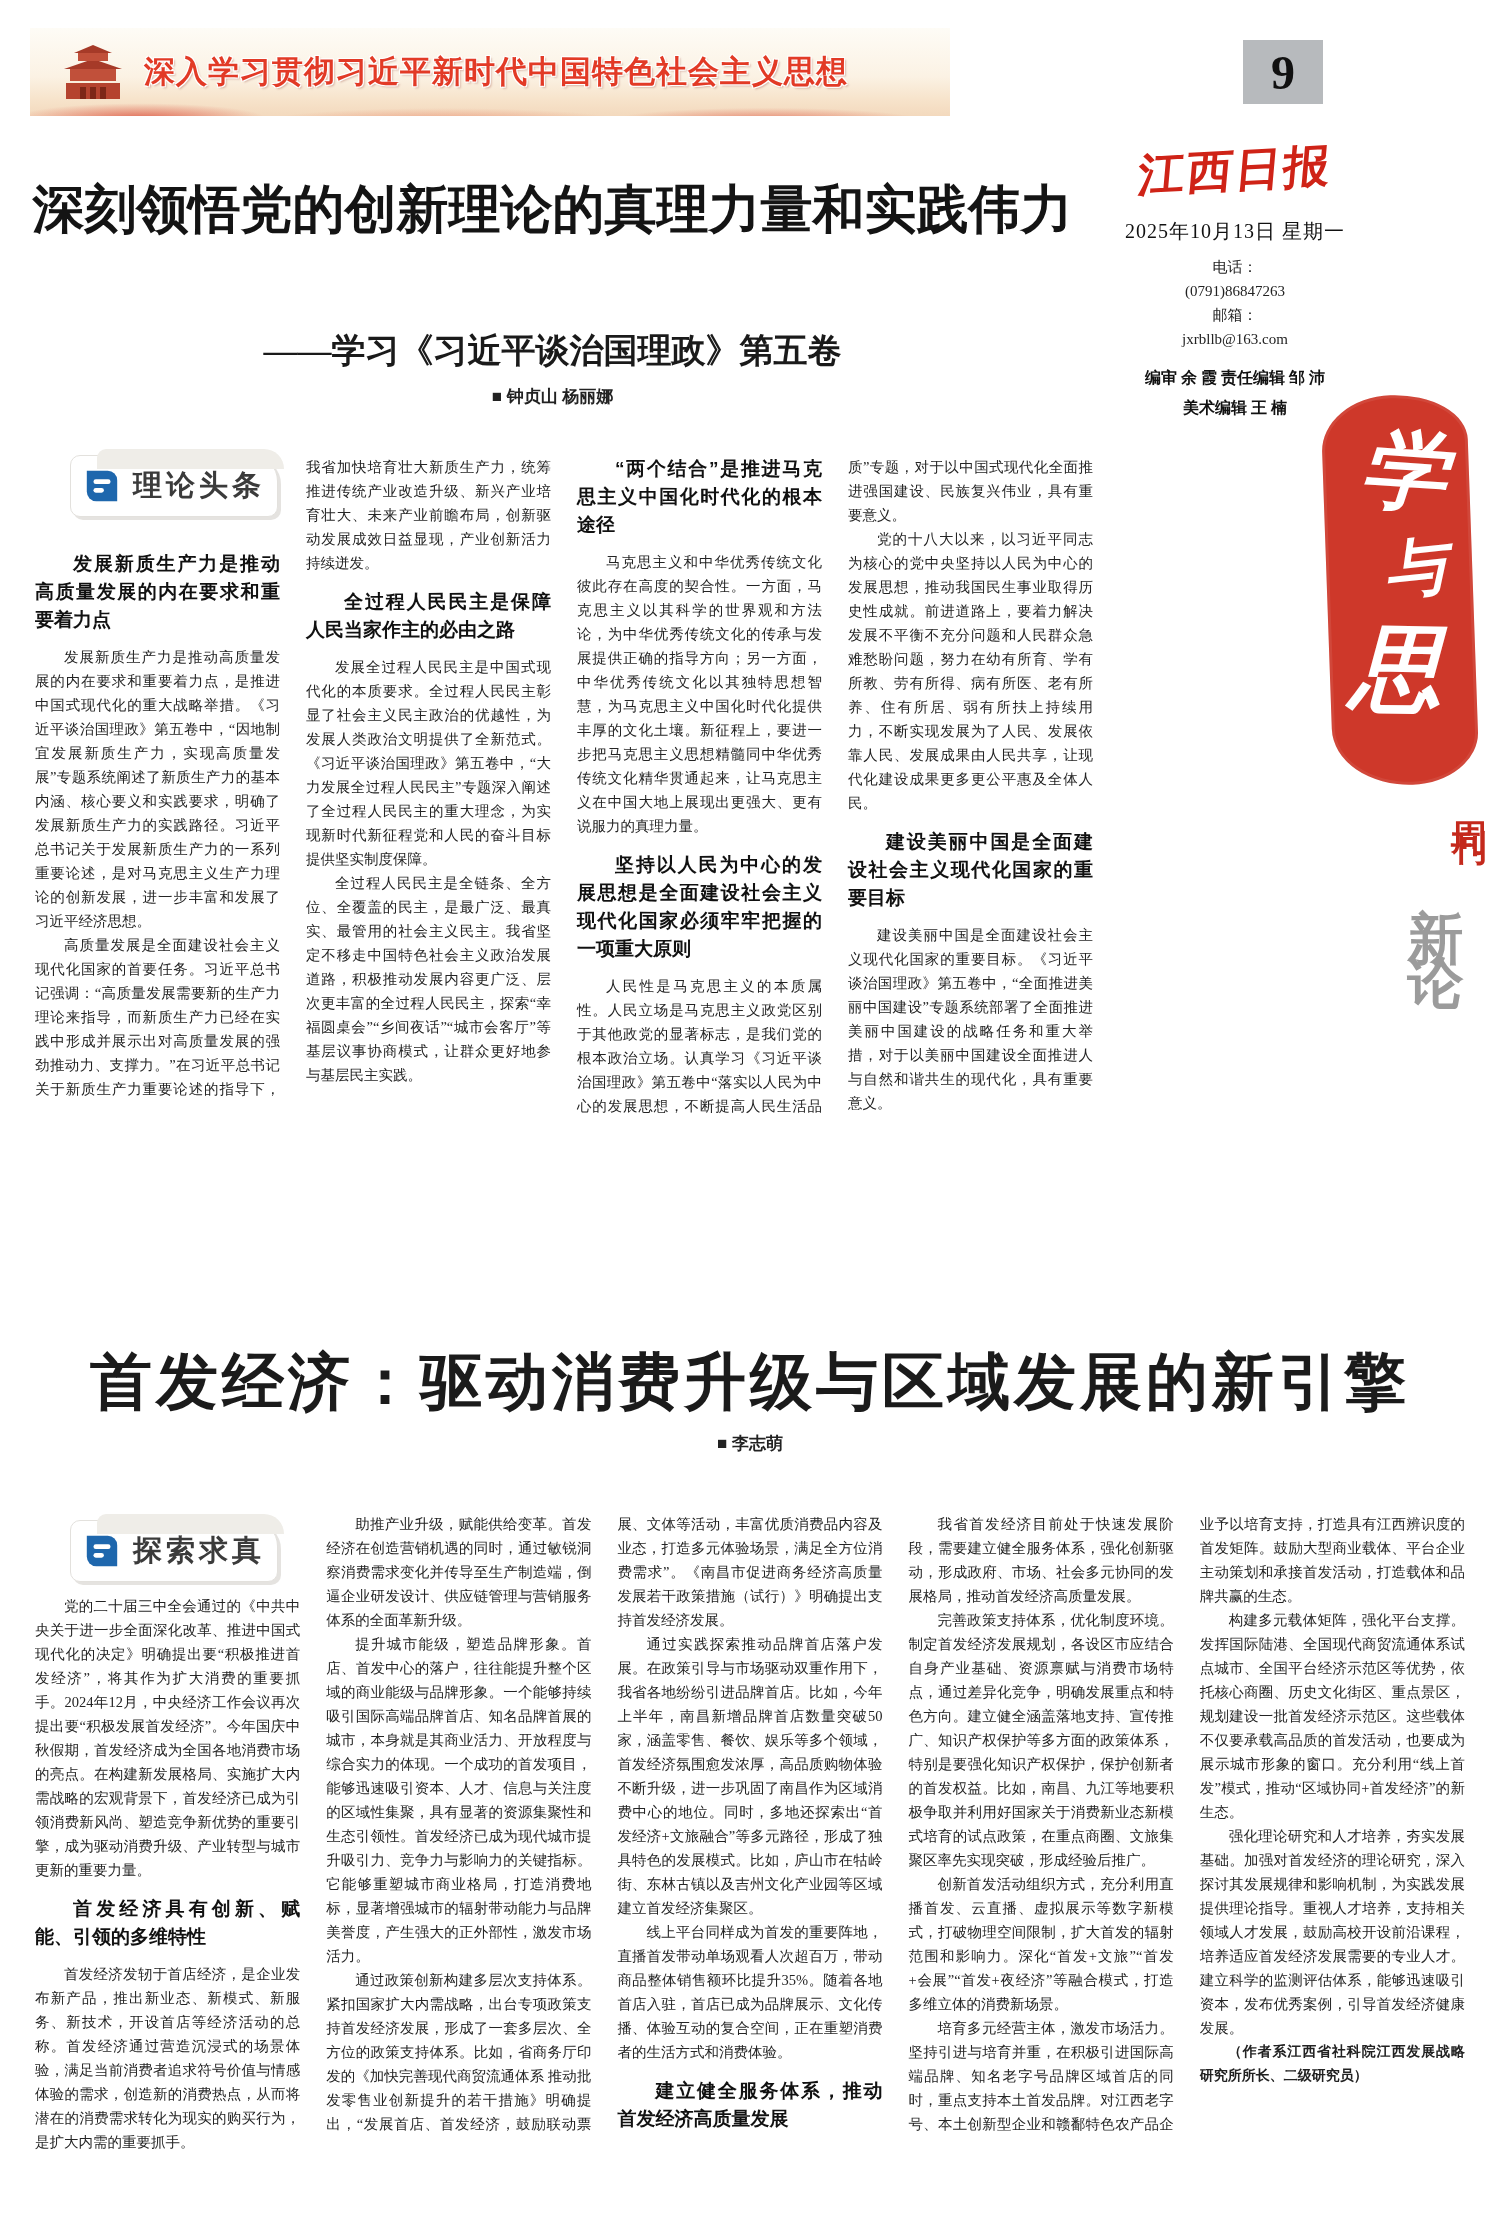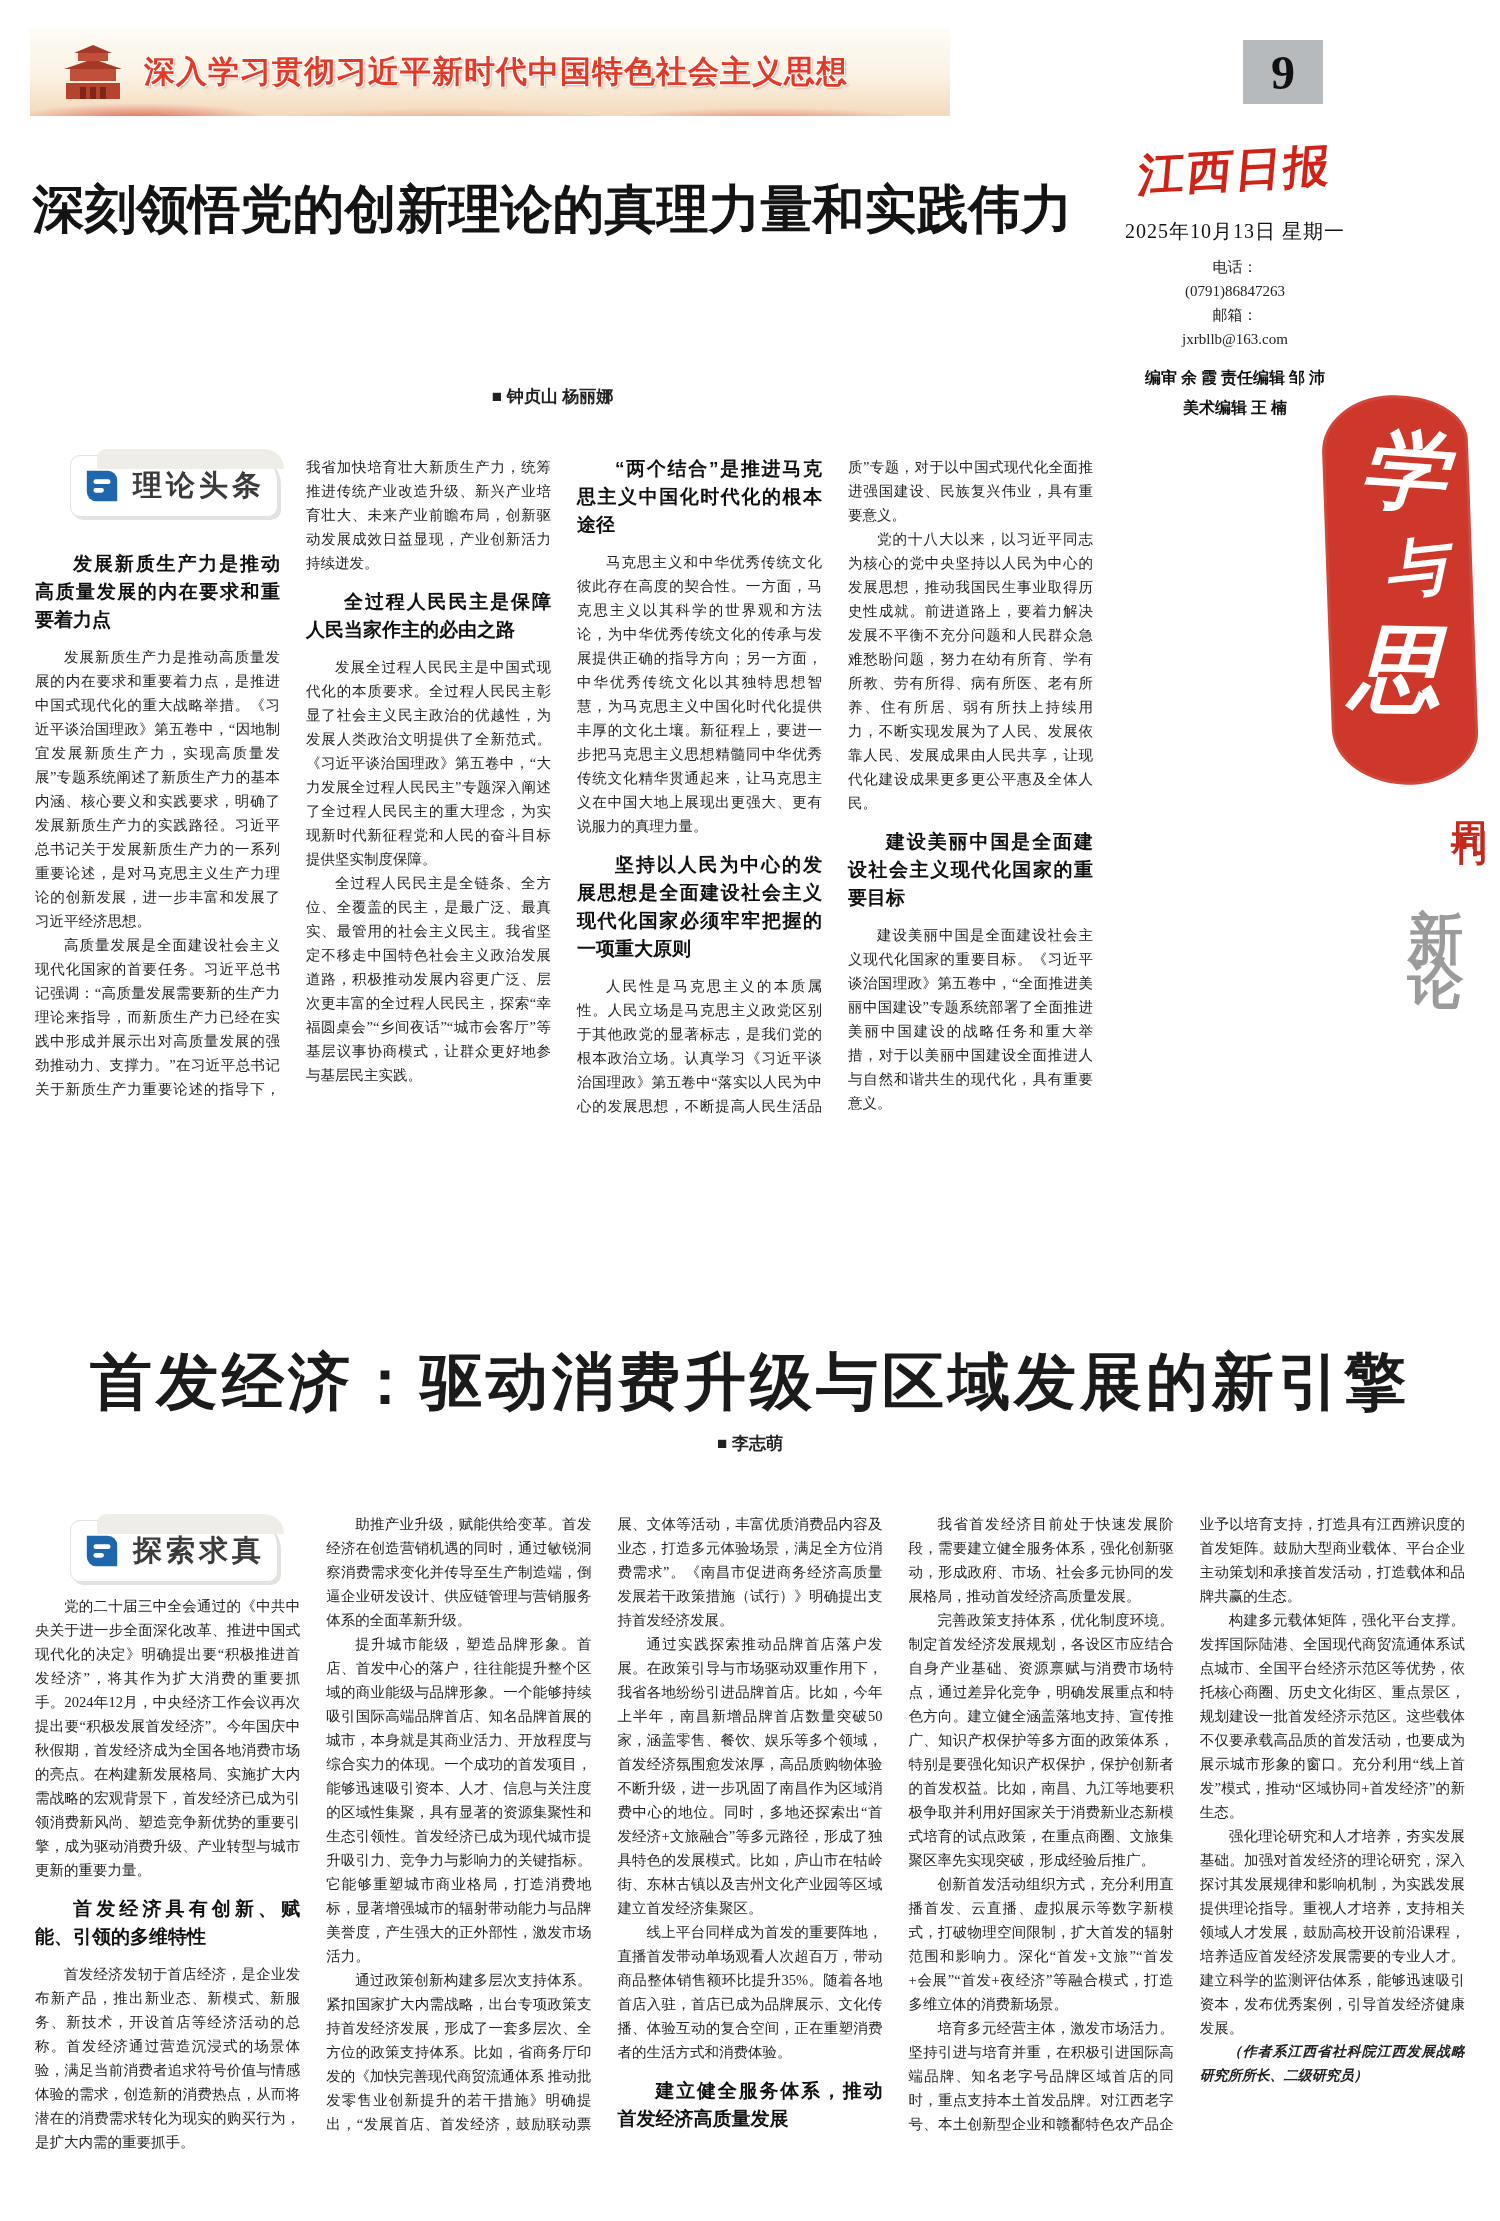--- a/index.html
+++ b/index.html
@@ -72,21 +72,21 @@
 
   
   .cols{position:absolute;overflow:hidden;column-gap:26px;}
   .a1-cols{left:35px;top:455px;width:1058px;height:790px;column-count:4;}
   .a2-cols{left:35px;top:1512px;width:1430px;height:692px;column-count:5;}
   .cols .spacer{height:82px;}
   .body-p{margin:0;text-indent:2em;text-align:justify;font-size:14.5px;line-height:24px;color:#242424;
           font-family:"Liberation Serif","DejaVu Serif",serif;}
   .col-head{font-family:"Liberation Sans","DejaVu Sans",sans-serif;font-weight:900;font-size:19px;
           line-height:28px;margin:13px 0 11px;text-indent:2em;color:#111;break-inside:avoid;text-align:justify;}
-  .credit{margin:0;text-indent:2em;font-style:italic;font-weight:bold;font-size:14px;line-height:24px;
+  .credit{margin:0;text-indent:2em;font-weight:bold;font-size:14px;line-height:24px;
           color:#222;text-align:justify;font-family:"Liberation Serif",serif;}
 
   
   .a2-title{position:absolute;left:35px;top:1298px;width:1430px;text-align:center;
             font-family:"Liberation Serif","DejaVu Serif",serif;font-weight:900;font-size:62px;
             color:#1b1b1b;letter-spacing:4px;}
   .a2-byline{left:35px;top:1432px;width:1430px;}
 </style>
 </head>
 <body>
@@ -131,20 +131,21 @@
     <div class="stamp">
       <span class="c1">学</span>
       <span class="c2">与</span>
       <span class="c3">思</span>
     </div>
     <div class="weekly">周刊</div>
   </div>
   <div class="column-name">新论</div>
 
   <h1 class="a1-title">深刻领悟党的创新理论的真理力量和实践伟力</h1>
+  <h2 class="a1-sub">——学习《习近平谈治国理政》第五卷</h2>
   <div class="byline a1-byline">■ 钟贞山 杨丽娜</div>
 
   <div class="badge" style="left:70px;top:455px;">
     <span class="badge-icon">
       <svg width="38" height="38" viewBox="0 0 40 40">
         <path d="M4 4 h22 a10 10 0 0 1 10 10 v22 h-22 a10 10 0 0 1 -10 -10 z" fill="#1e67ad"></path>
         <rect x="11" y="13" width="18" height="5" rx="2.5" fill="#ffffff"></rect>
         <rect x="11" y="22" width="11" height="5" rx="2.5" fill="#ffffff"></rect>
       </svg>
     </span>

